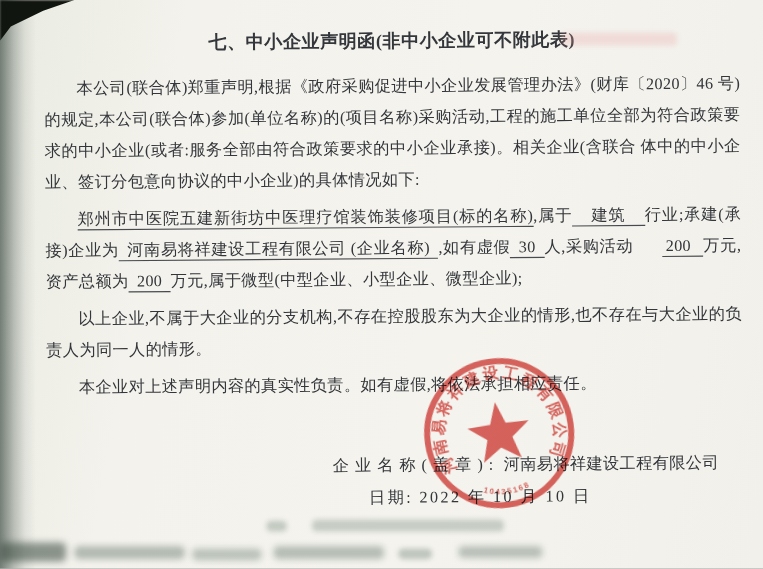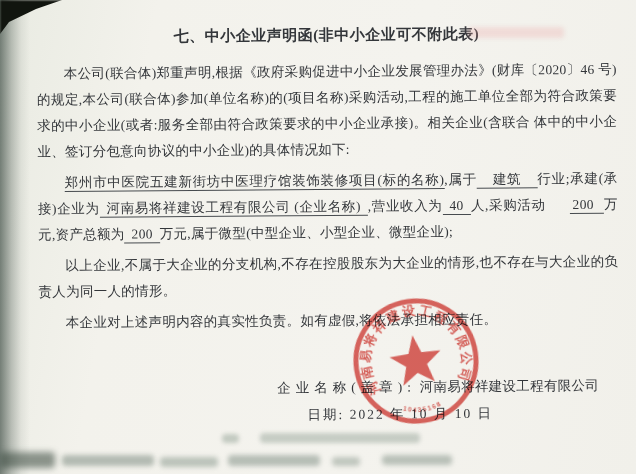--- a/index.html
+++ b/index.html
@@ -65,21 +65,21 @@
 <body>
 
 <div class="page">
 
   <div class="content">
     <div class="doc-title">七、中小企业声明函(非中小企业可不附此表)</div>
 
     <p>本公司(联合体)郑重声明,根据《政府采购促进中小企业发展管理办法》(财库〔2020〕46 号)的规定,本公司(联合体)参加(单位名称)的(项目名称)采购活动,工程的施工单位全部为符合政策要求的中小企业(或者:服务全部由符合政策要求的中小企业承接)。相关企业(含联合 体中的中小企业、签订分包意向协议的中小企业)的具体情况如下:</p>
 
     <p class="gap">
-      <span class="u">郑州市中医院五建新街坊中医理疗馆装饰装修项目(标的名称)</span><span>,属于</span><span class="u pad-lg">建筑</span><span>行业;承建(承接)企业为</span><span class="u pad-md">河南易将祥建设工程有限公司 (企业名称)</span><span>,营业收入为</span><span class="u pad-md">40</span><span>人,采购活动</span><span class="u pad-sm">200</span><span>万元,资产总额为</span><span class="u pad-md">200</span><span>万元,属于微型(中型企业、小型企业、微型企业);</span>
+      <span class="u">郑州市中医院五建新街坊中医理疗馆装饰装修项目(标的名称)</span><span>,属于</span><span class="u pad-lg">建筑</span><span>行业;承建(承接)企业为</span><span class="u pad-md">河南易将祥建设工程有限公司 (企业名称)</span><span>,如有虚假</span><span class="u pad-md">30</span><span>人,采购活动</span><span class="u pad-sm">200</span><span>万元,资产总额为</span><span class="u pad-md">200</span><span>万元,属于微型(中型企业、小型企业、微型企业);</span>
     </p>
 
     <p class="gap">以上企业,不属于大企业的分支机构,不存在控股股东为大企业的情形,也不存在与大企业的负责人为同一人的情形。</p>
 
     <p class="gap">本企业对上述声明内容的真实性负责。如有虚假,将依法承担相应责任。</p>
 
     <div class="signature">
       <div class="sig-row">
         <span class="sig-label">企业名称(盖章):</span>
         <span>河南易将祥建设工程有限公司</span>

